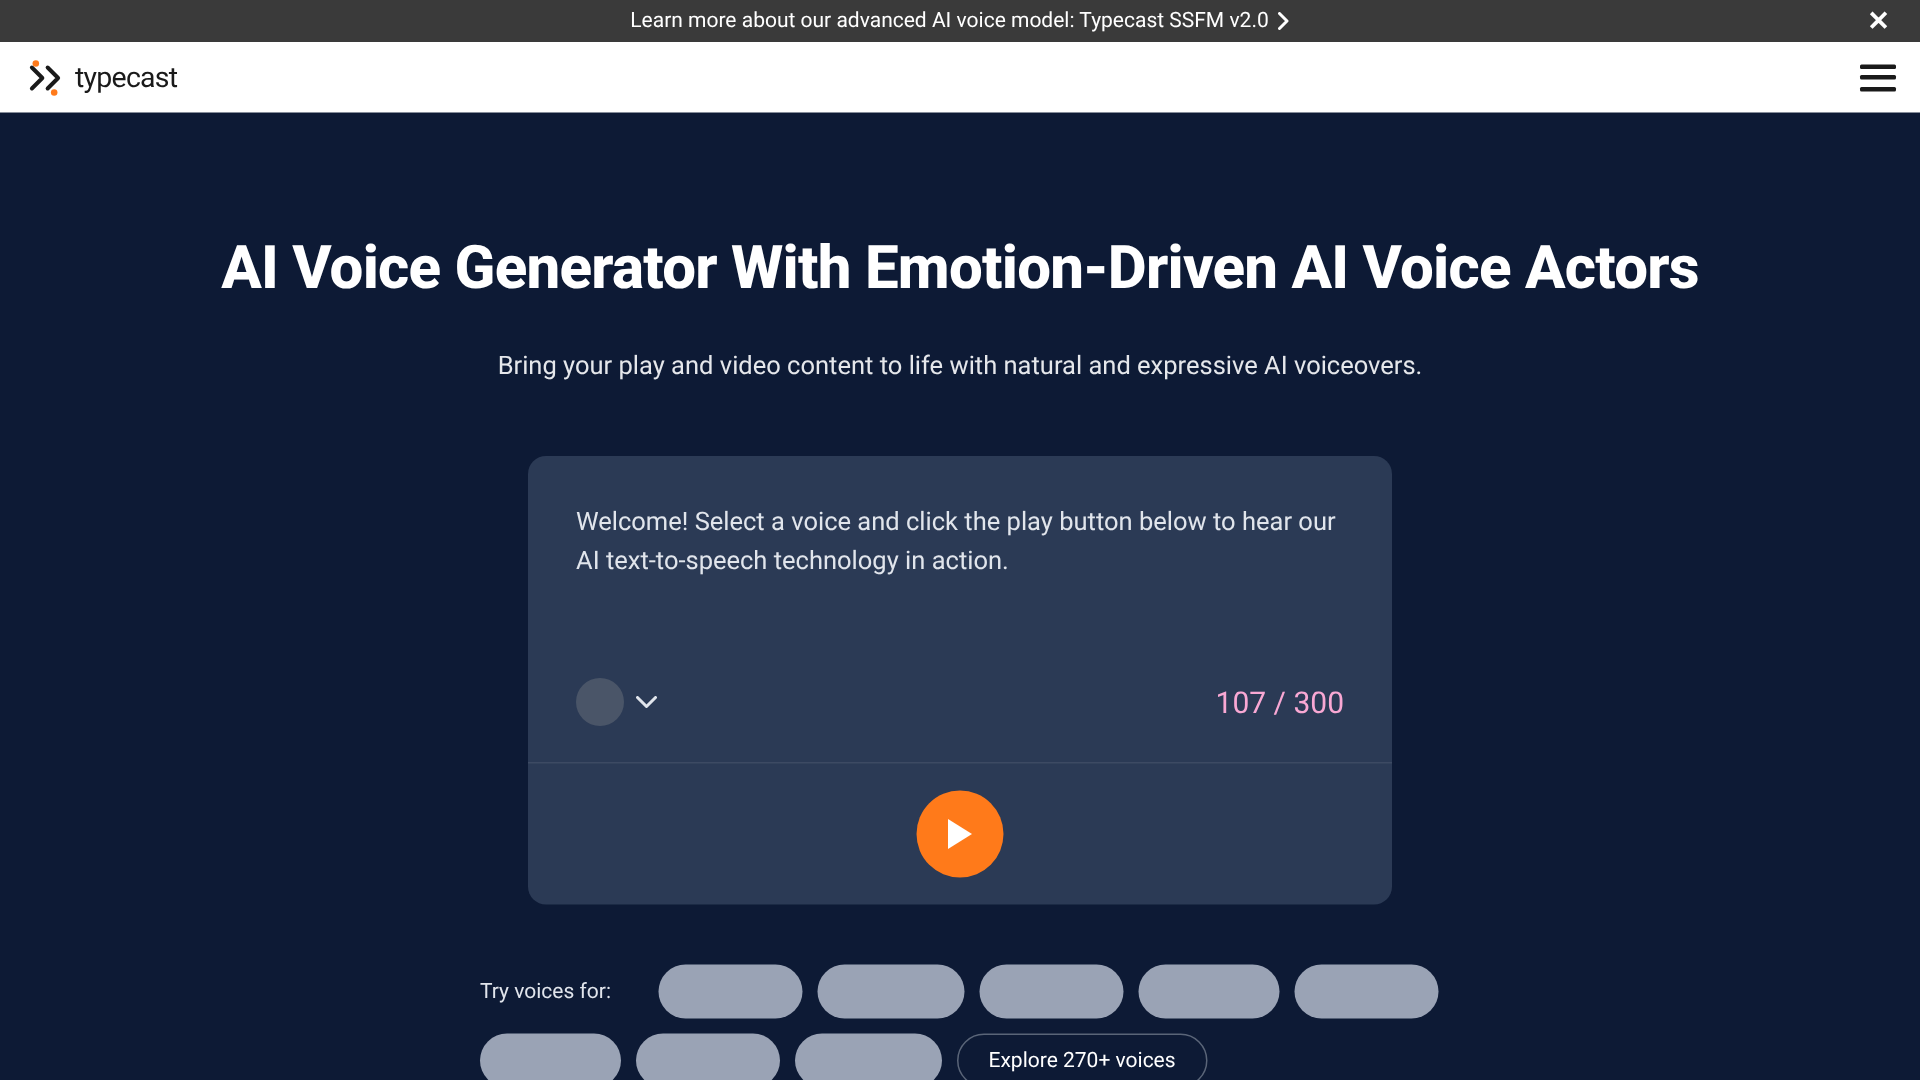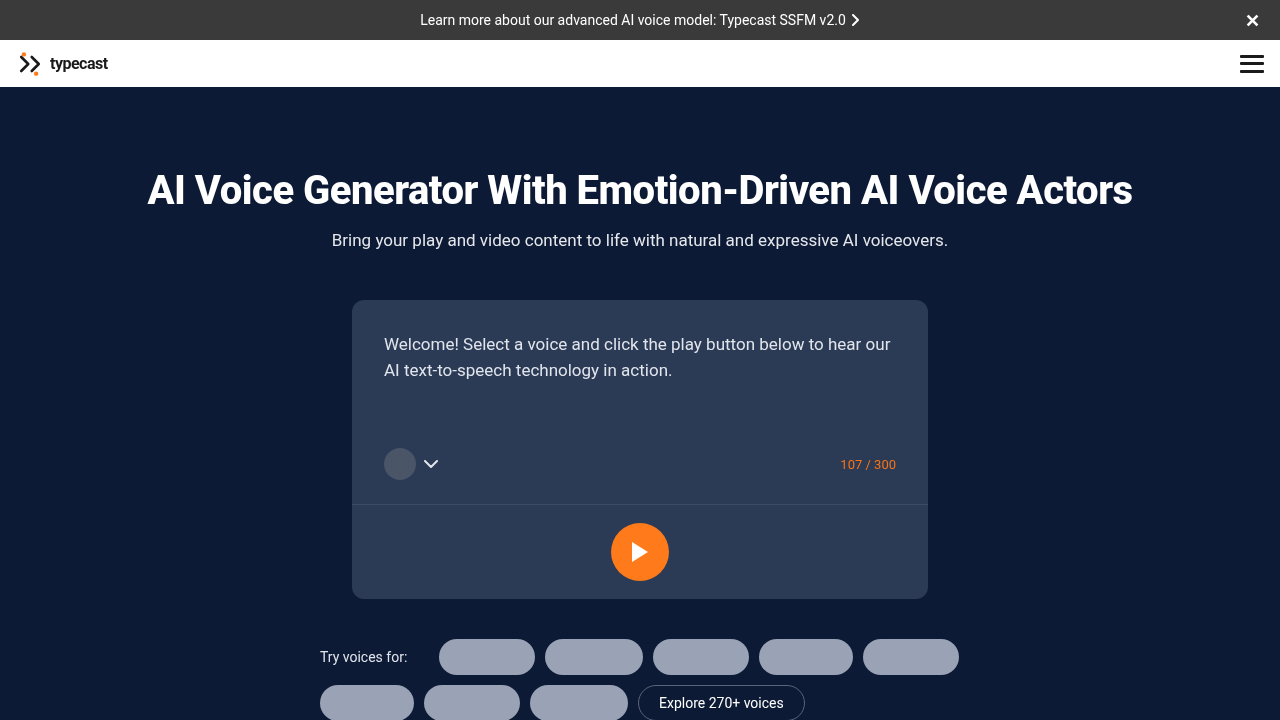--- a/index.html
+++ b/index.html
@@ -6,21 +6,21 @@
   body {
     font-family: -apple-system, BlinkMacSystemFont, "Segoe UI", Roboto, sans-serif;
     background: #0d1a35;
     color: #fff;
     width: 1280px;
     height: 720px;
     overflow: hidden;
   }
   .announcement {
     background: #3a3a3a;
-    height: 40px;
+    height: 28px;
     display: flex;
     align-items: center;
     justify-content: center;
     position: relative;
     color: #fff;
     font-size: 14px;
   }
   .announcement-link {
     display: flex;
     align-items: center;
@@ -47,22 +47,22 @@
   .logo {
     display: flex;
     align-items: center;
     gap: 6px;
   }
   .logo-icon {
     width: 28px;
     height: 28px;
   }
   .logo-text {
-    font-size: 16px;
-    font-weight: 700;
+    font-size: 19px;
+    font-weight: 400;
     color: #1a1a1a;
     letter-spacing: -0.5px;
   }
   .hamburger {
     cursor: pointer;
     width: 24px;
     height: 18px;
     display: flex;
     flex-direction: column;
     justify-content: space-between;
@@ -75,21 +75,21 @@
   .main {
     padding-top: 80px;
     display: flex;
     flex-direction: column;
     align-items: center;
   }
   .hero-title {
     font-size: 40px;
     font-weight: 800;
     text-align: center;
-    margin-bottom: 16px;
+    margin-bottom: 32px;
     letter-spacing: -0.5px;
   }
   .hero-subtitle {
     font-size: 17px;
     color: #e5e7eb;
     text-align: center;
     margin-bottom: 50px;
   }
   .demo-card {
     width: 576px;
@@ -118,22 +118,22 @@
     gap: 8px;
     cursor: pointer;
   }
   .avatar {
     width: 32px;
     height: 32px;
     border-radius: 50%;
     background: #4a5568;
   }
   .char-count {
-    color: #f97316;
-    font-size: 13px;
+    color: #f9a8d4;
+    font-size: 20px;
   }
   .demo-divider {
     height: 1px;
     background: #3d4a63;
   }
   .demo-bottom {
     padding: 18px 0;
     display: flex;
     justify-content: center;
   }

